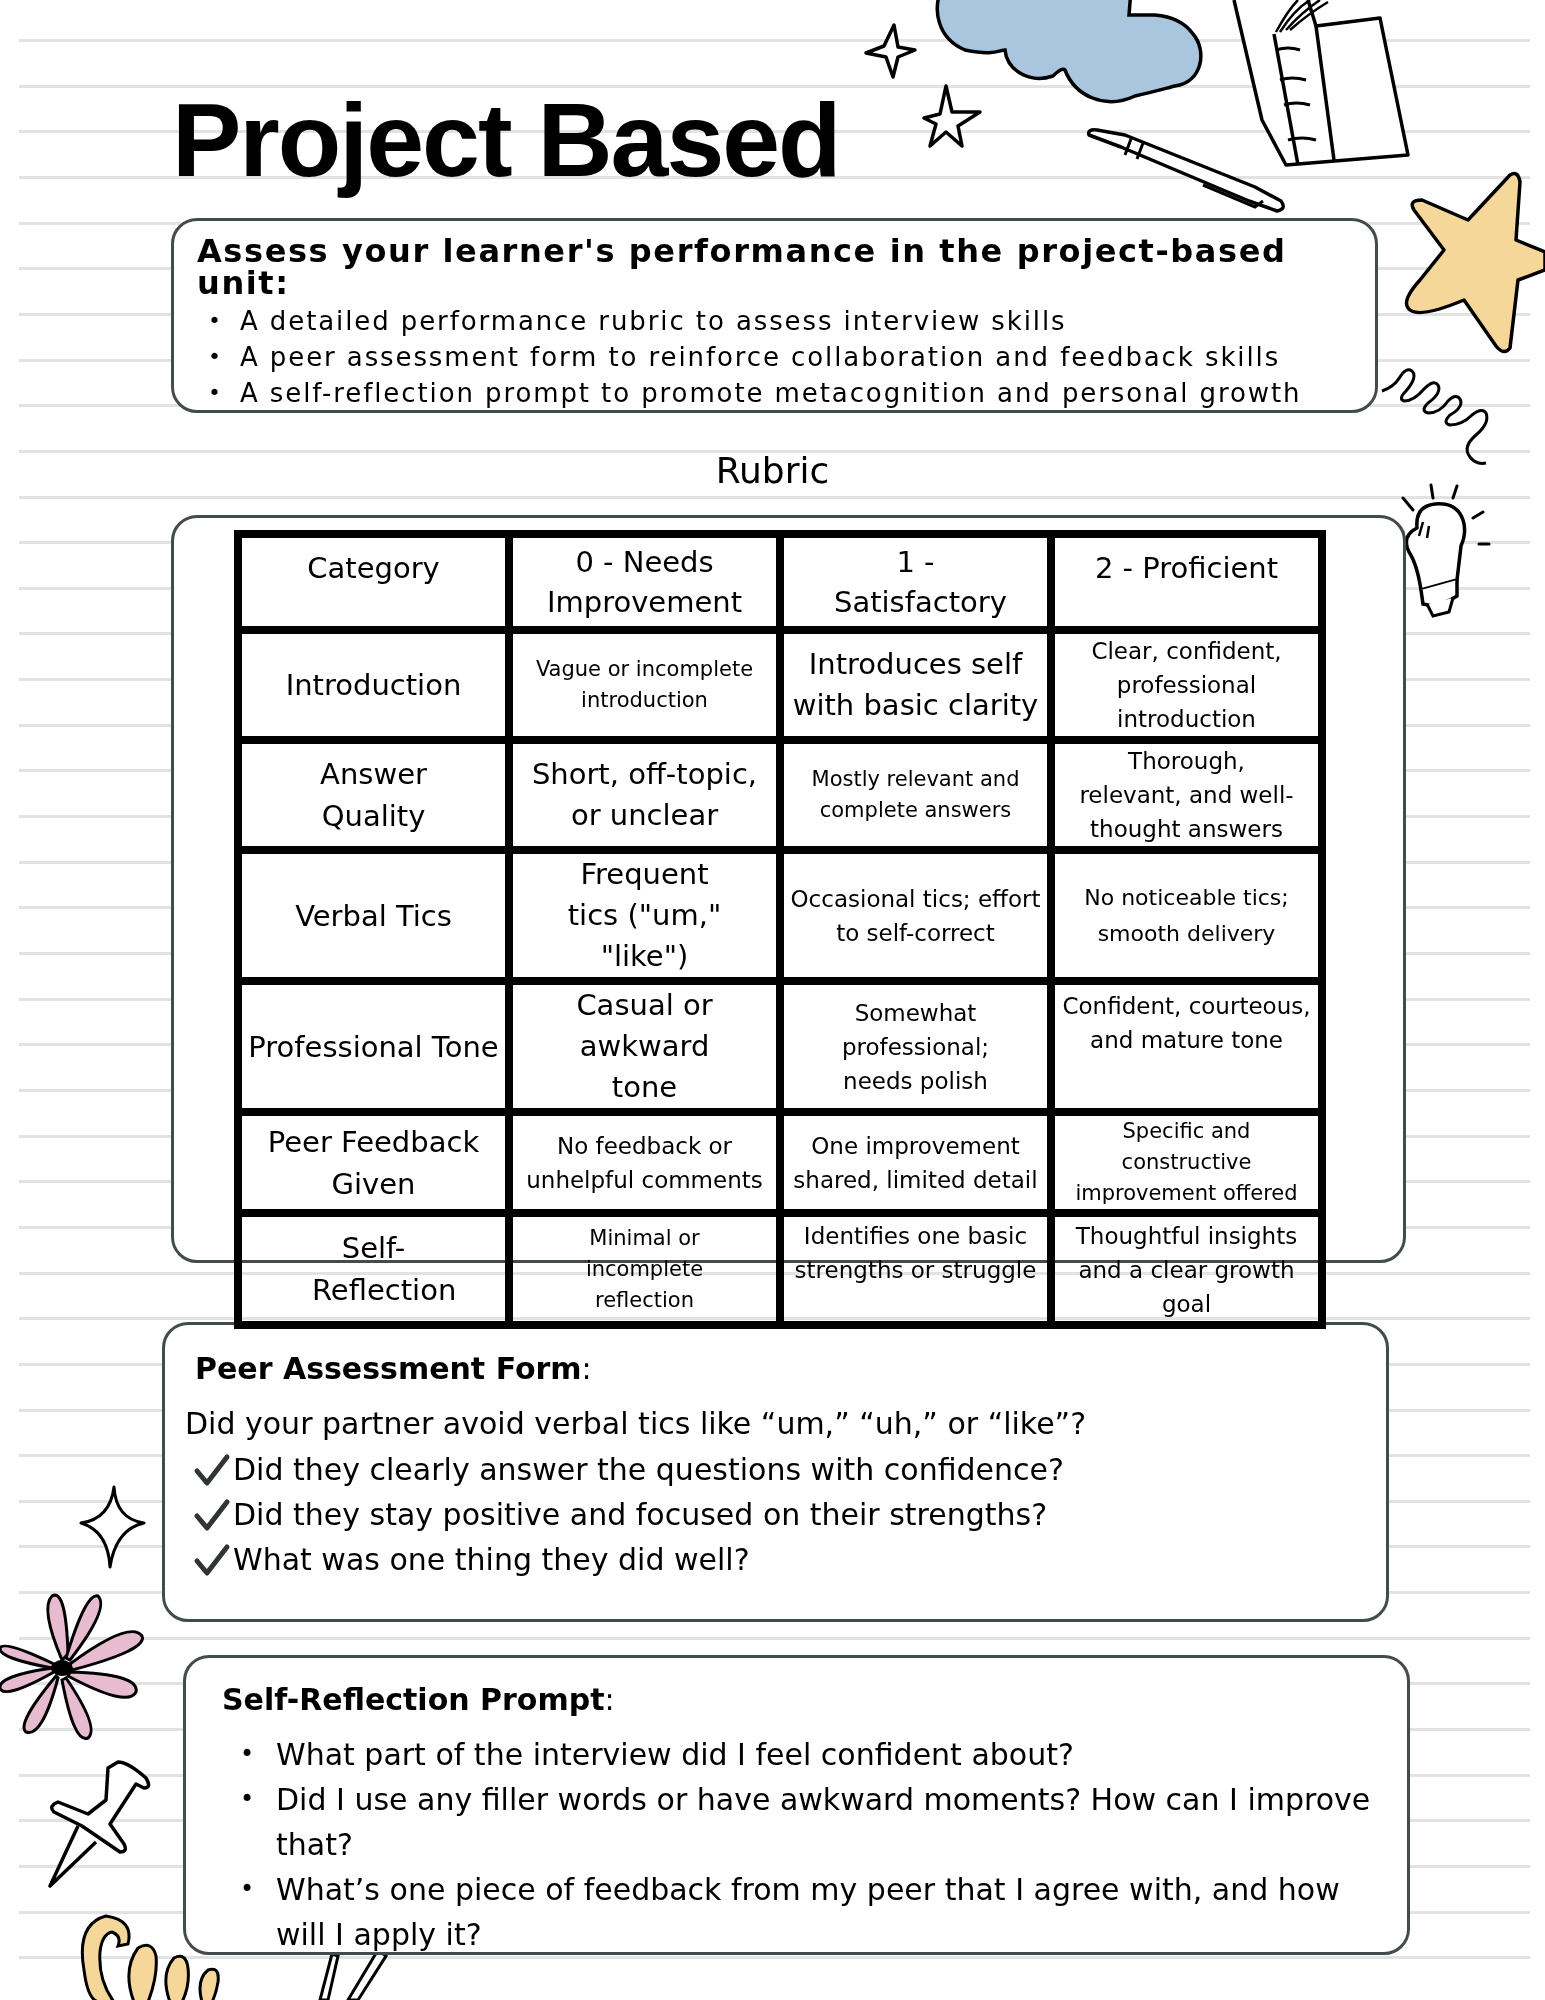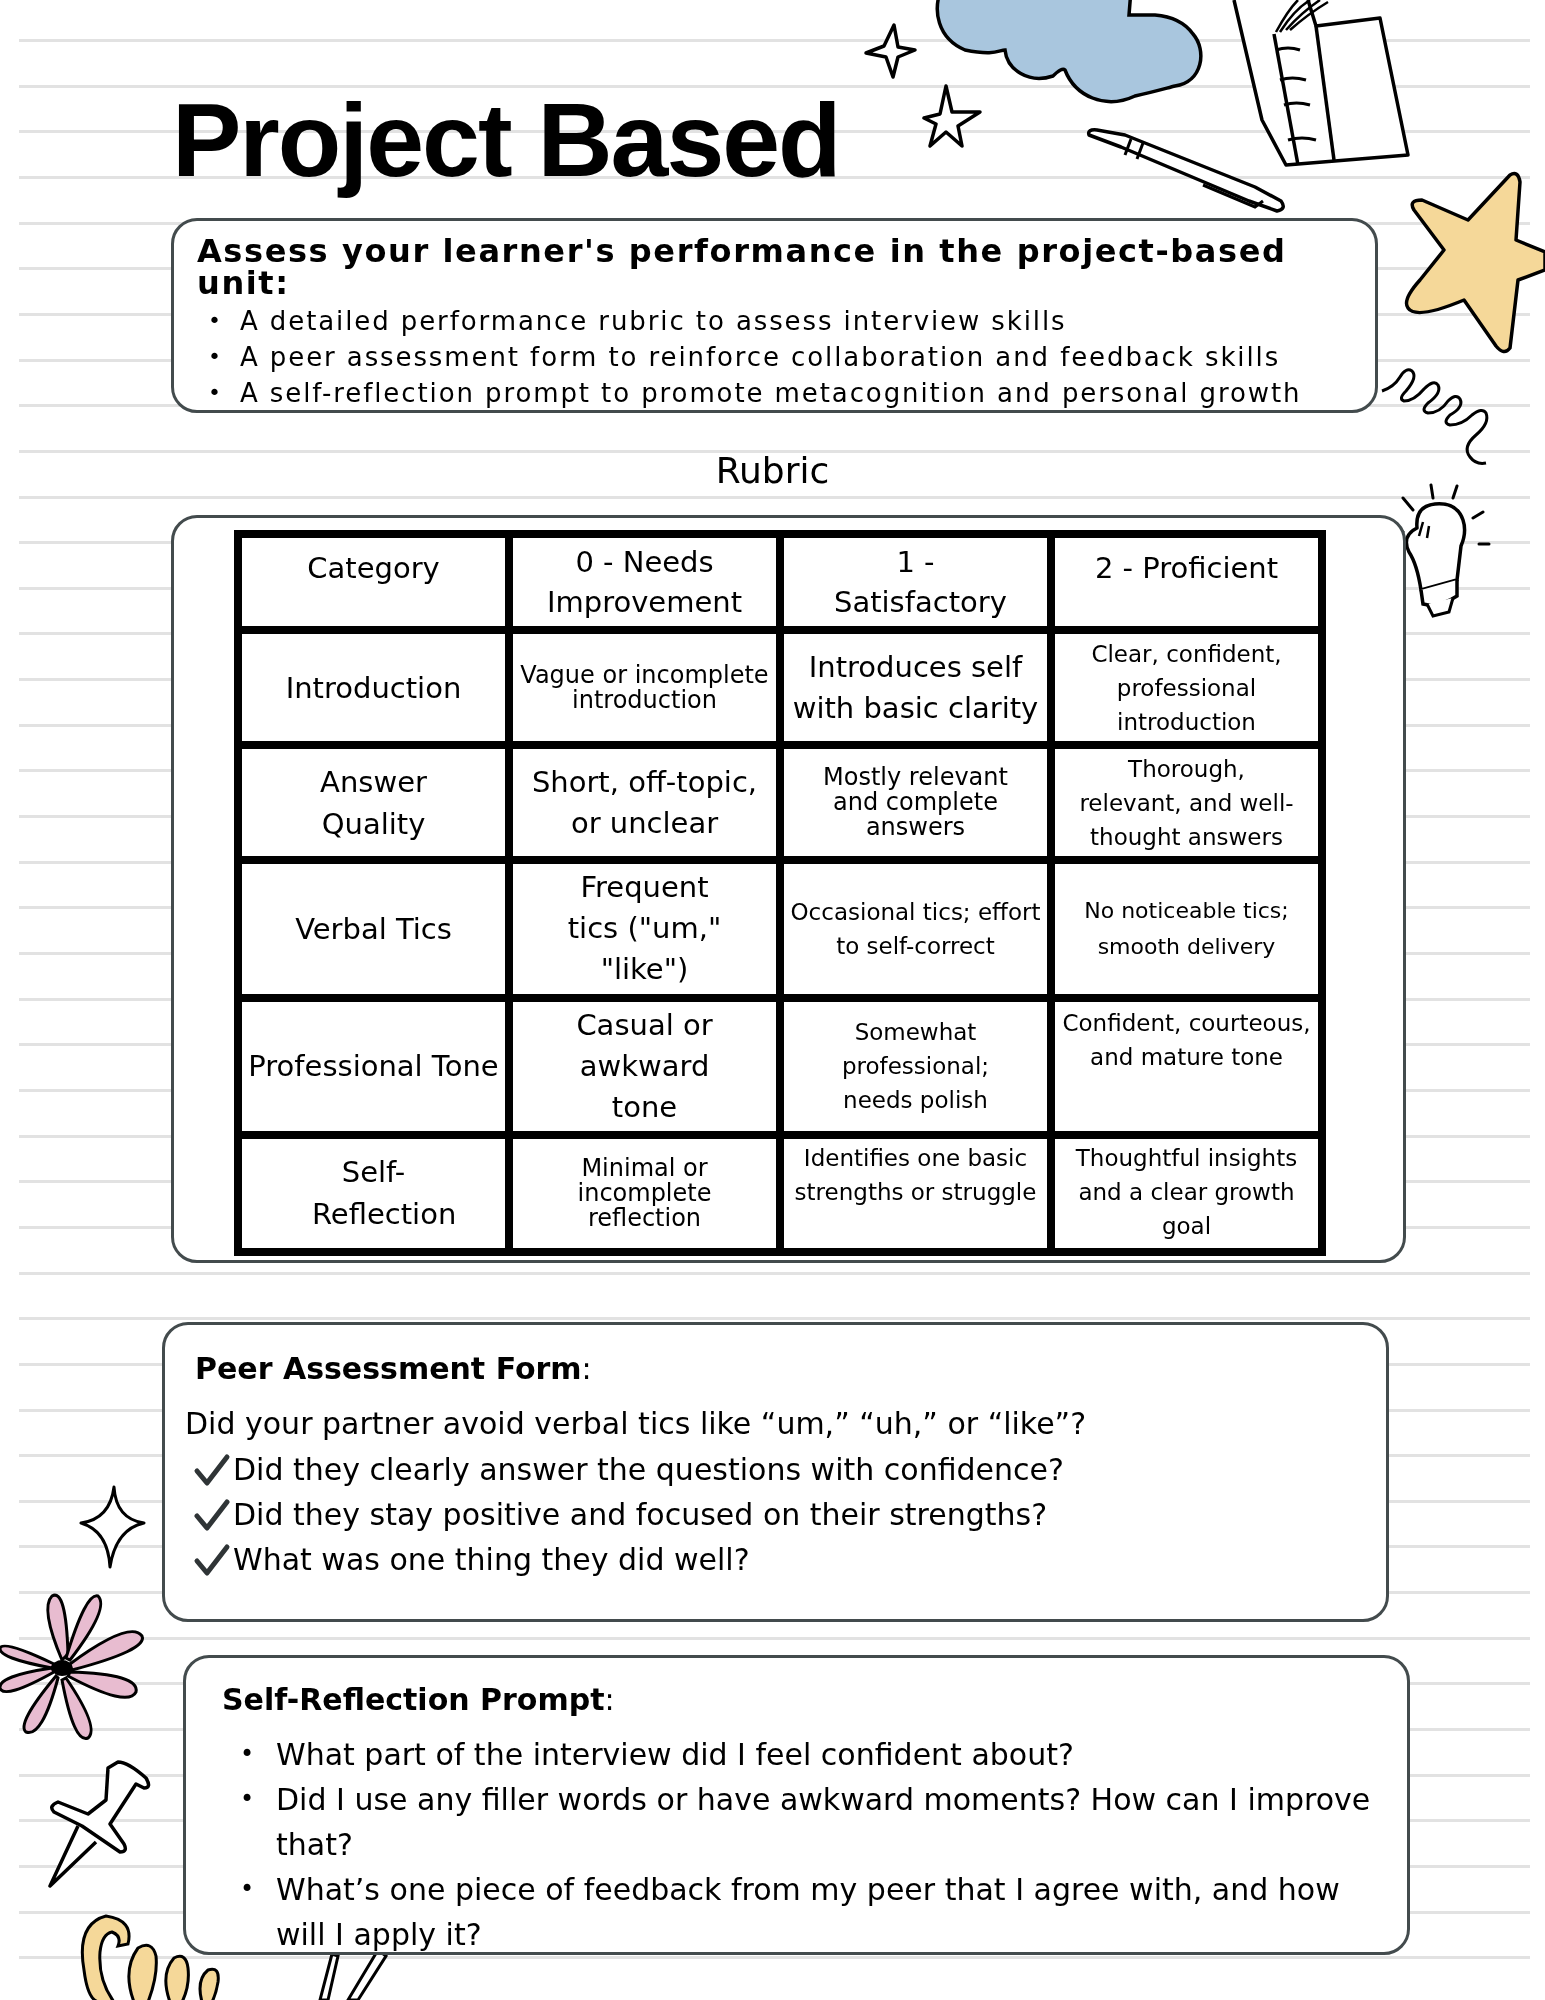--- a/index.html
+++ b/index.html
@@ -51,21 +51,21 @@
   }
   .rubric-table td, .rubric-table th {
     border: 8px solid #000; text-align: center; vertical-align: middle;
     font-weight: normal; padding: 0 4px; overflow: hidden;
     font-family: "DejaVu Sans", sans-serif; color: #000;
   }
   .rubric-table th { font-size: 29px; line-height: 40px; }
   .rubric-table td.cat { font-size: 29px; line-height: 42px; }
   .rubric-table td.lg { font-size: 29px; line-height: 41px; }
   .rubric-table td.md { font-size: 23px; line-height: 34px; }
-  .rubric-table td.sm { font-size: 24px; line-height: 25px; }
+  .rubric-table td.sm { font-size: 21px; line-height: 31px; }
 
   .peer-box { left: 162px; top: 1322px; width: 1227px; height: 300px; padding: 12px 20px; }
   .section-heading { margin: 10px; font-size: 30px; line-height: 44px; font-weight: normal; }
   .section-heading b { font-weight: bold; }
   .peer-question { font-size: 30px; line-height: 46px; margin: 0; }
   .peer-list { list-style: none; margin: 0; padding: 0 0 0 8px; }
   .peer-list li { font-size: 30px; line-height: 45px; display: flex; align-items: center; }
   .check-icon { width: 40px; flex: none; display: inline-block; }
 
   .self-box { left: 183px; top: 1655px; width: 1227px; height: 300px; padding: 10px 26px; }
@@ -246,20 +246,26 @@
       <td class="md">Occasional tics; effort to self-correct</td>
       <td class="md" style="font-size:22px;line-height:36px">No noticeable tics; smooth delivery</td>
     </tr>
     <tr style="height:96px">
       <td class="cat">Professional Tone</td>
       <td class="lg" style="padding:0 40px">Casual or awkward tone</td>
       <td class="md" style="padding:0 20px">Somewhat professional; needs polish</td>
       <td class="md" style="vertical-align:top;padding-top:4px">Confident, courteous, and mature tone</td>
     </tr>
     <tr style="height:96px">
+      <td class="cat">Peer Feedback Given</td>
+      <td class="md">No feedback or unhelpful comments</td>
+      <td class="md">One improvement shared, limited detail</td>
+      <td class="sm" style="padding:0">Specific and constructive improvement offered</td>
+    </tr>
+    <tr style="height:96px">
       <td class="cat" style="padding:0 70px">Self-Reflection</td>
       <td class="sm" style="padding:0 60px">Minimal or incomplete reflection</td>
       <td class="md" style="vertical-align:top;padding-top:2px">Identifies one basic strengths or struggle</td>
       <td class="md" style="vertical-align:top;padding:2px 18px 0">Thoughtful insights and a clear growth goal</td>
     </tr>
   </tbody>
 </table>
 
 <section class="box peer-box">
   <h3 class="section-heading"><b>Peer Assessment Form</b><span>:</span></h3>

